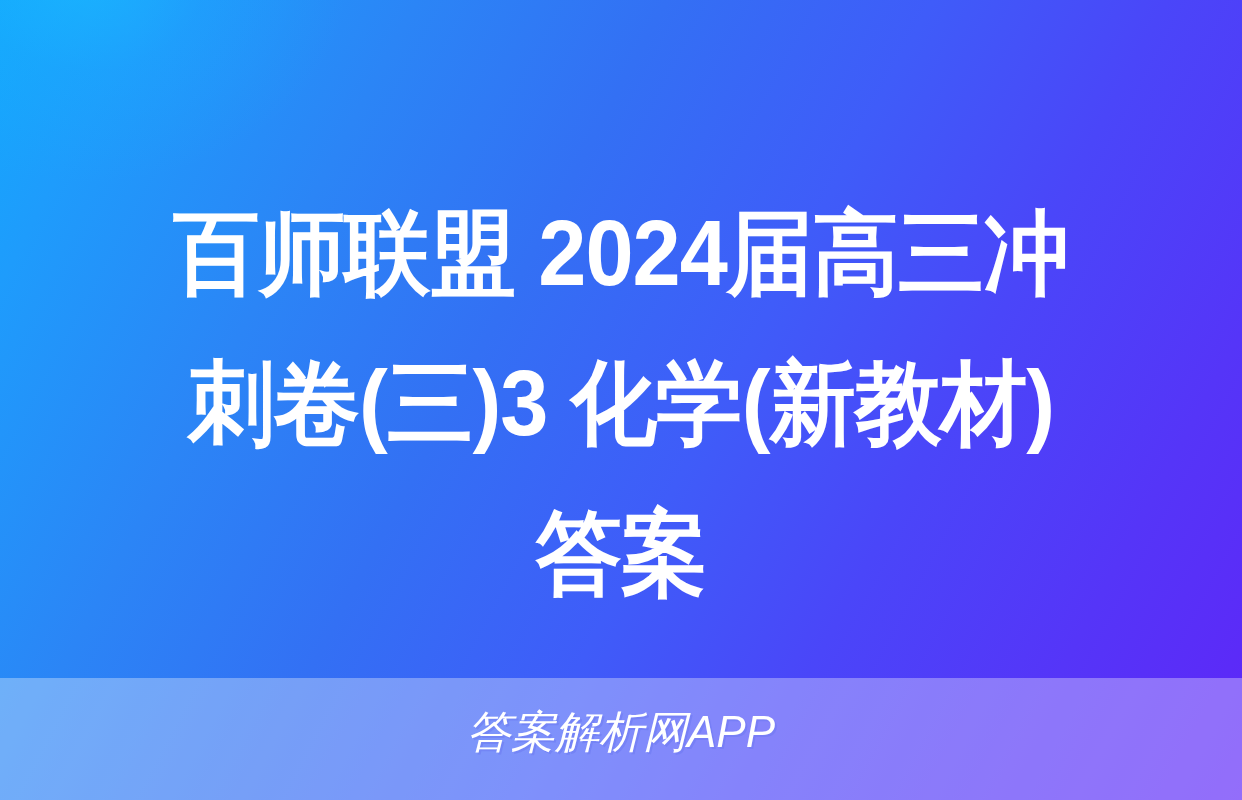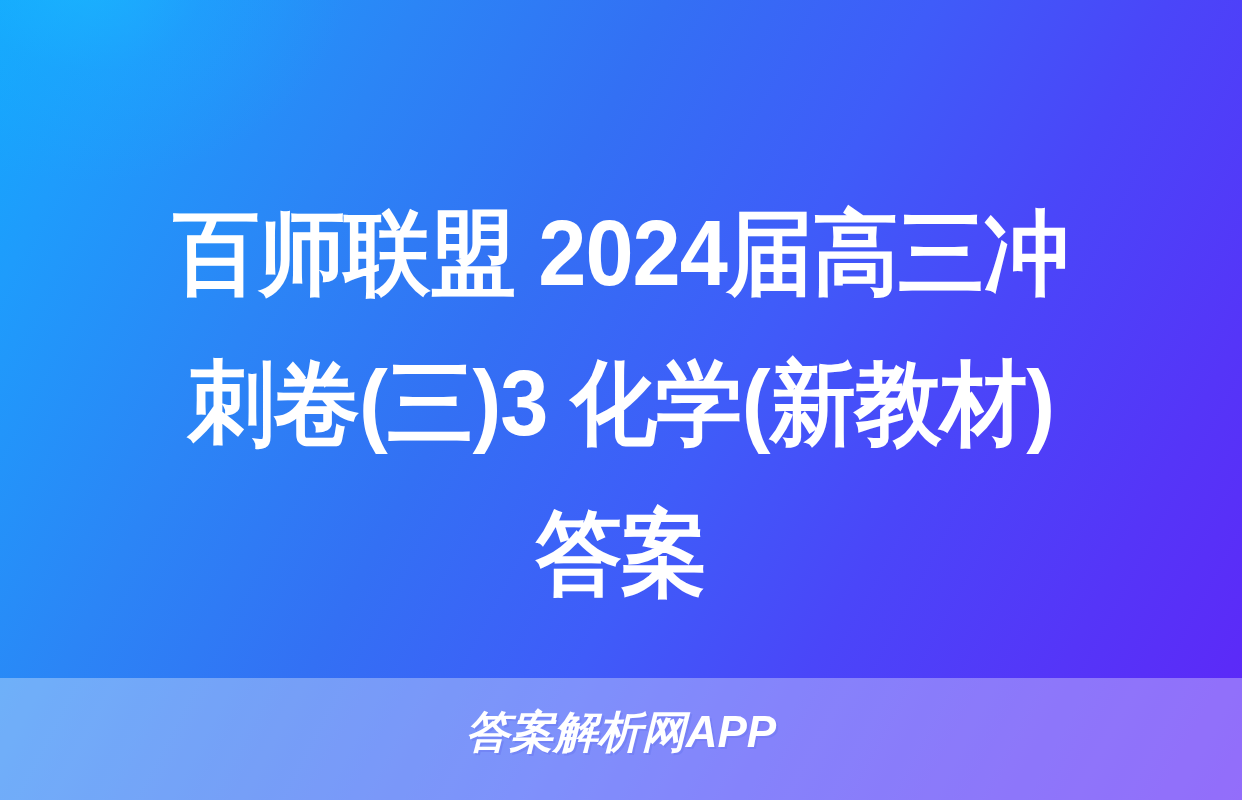--- a/index.html
+++ b/index.html
@@ -81,21 +81,21 @@
   }
 
   
   .watermark {
     position: absolute;
     left: 0;
     right: 0;
     top: 706px;
     text-align: center;
     color: #ffffff;
-    font-weight: 700;
+    font-weight: 400;
     font-style: italic;
     font-size: 44px;
     line-height: 52px;
     letter-spacing: 0px;
     white-space: nowrap;
     text-shadow: 2px 2px 0 rgba(104,118,240,0.45);
   }
 </style>
 </head>
 <body>

